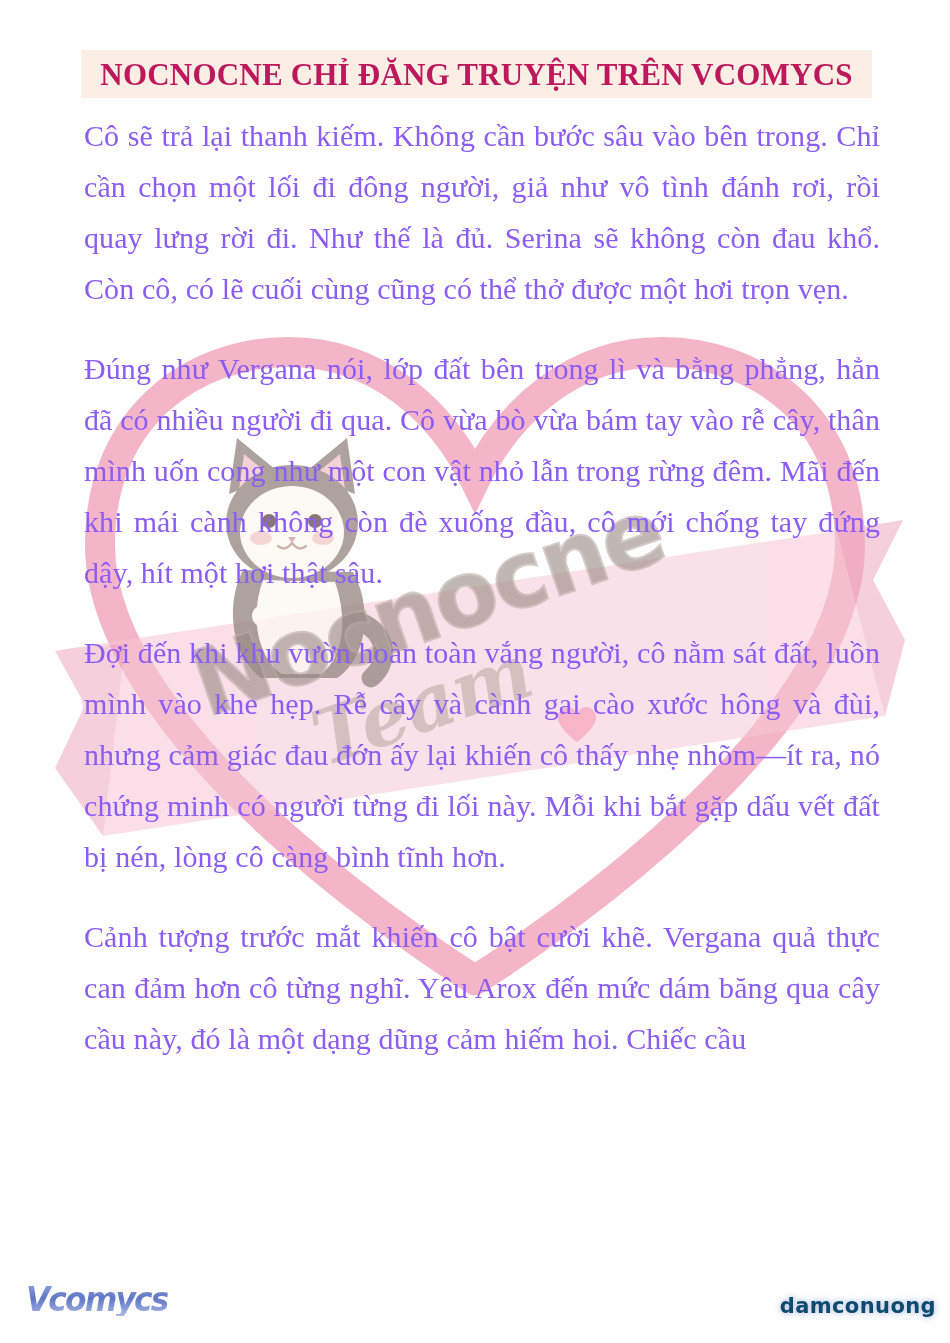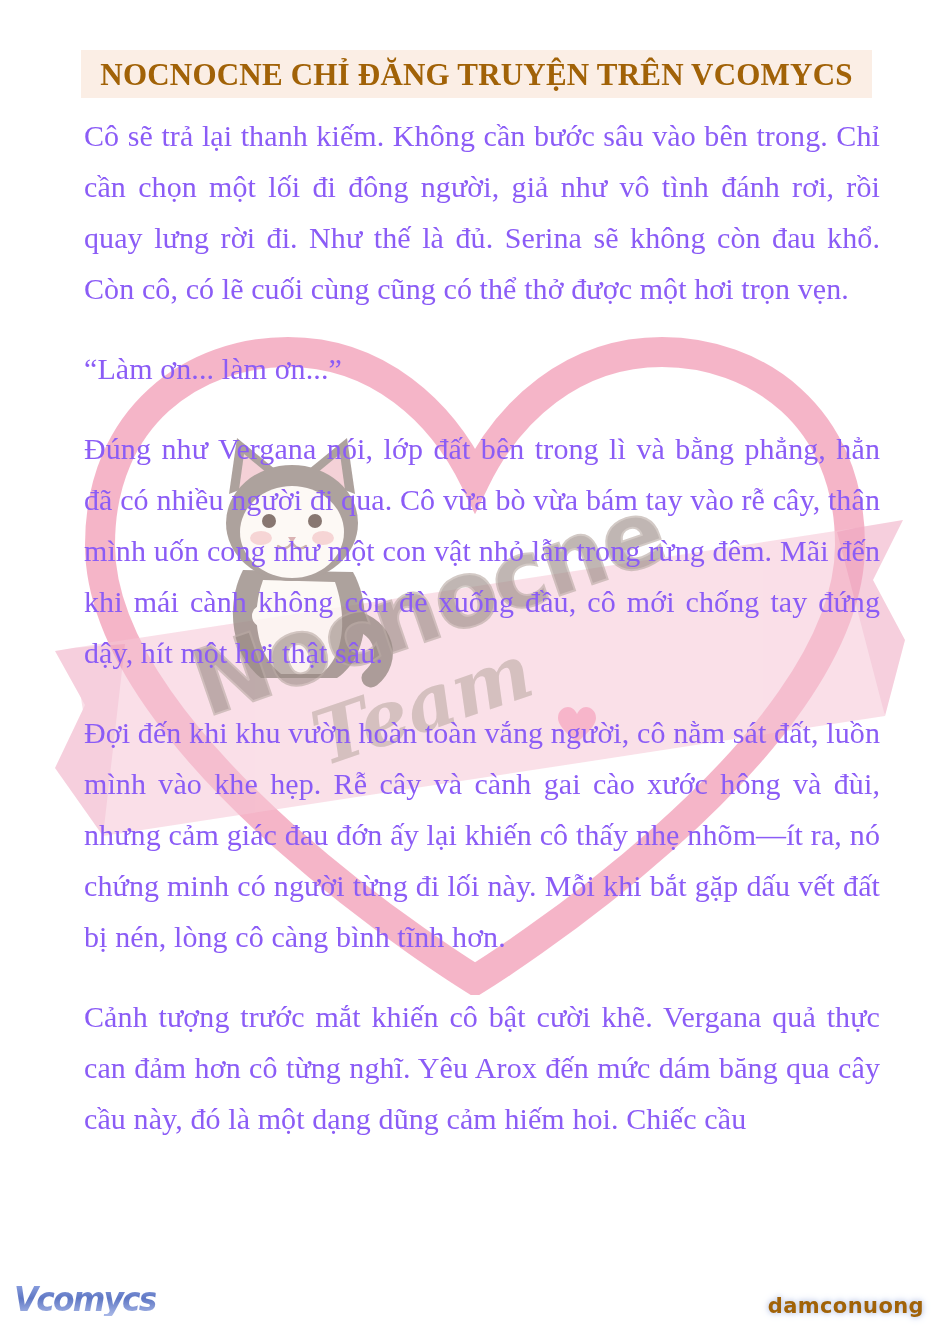--- a/index.html
+++ b/index.html
@@ -95,21 +95,21 @@
     background: #fbeee5;
     z-index: 2;
     display: flex;
     align-items: center;
     justify-content: center;
   }
   .header-title {
     font-family: "Liberation Serif", "DejaVu Serif", serif;
     font-weight: bold;
     font-size: 31px;
-    color: #a16207;
+    color: #be185d;
     letter-spacing: .2px;
     white-space: nowrap;
     line-height: 1;
   }
 
   
   .content {
     position: absolute;
     left: 68px;
     top: 110px;
@@ -124,21 +124,21 @@
     text-align: justify;
     margin: 0 0 29px 16px;
     font-weight: normal;
     letter-spacing: .1px;
   }
   .para.last { margin-bottom: 0; }
 
   
   .footer {
     position: absolute;
-    left: 0;
+    left: 12px;
     bottom: 0;
     width: 932px;
     height: 73px;
     z-index: 3;
   }
   .logo-vcomycs {
     position: absolute;
     left: 14px;
     top: 12px;
     font-family: "DejaVu Sans", sans-serif;
@@ -156,21 +156,21 @@
     transform-origin: left center;
   }
   .logo-damconuong {
     position: absolute;
     right: 8px;
     top: 26px;
     font-family: "DejaVu Sans", sans-serif;
     font-weight: bold;
     font-size: 21px;
     letter-spacing: .4px;
-    color: #a16207;
+    color: #0c4a6e;
     text-shadow: 0 0 5px #b9c6e6, 0 0 10px #ccd6ee, 0 1px 0 #ffffff;
     line-height: 1;
   }
 </style>
 </head>
 <body>
 
 <div class="page">
 
   <div class="watermark-layer">
@@ -238,21 +238,20 @@
     </svg>
 
   </div>
 
   <div class="header-band">
     <div class="header-title">NOCNOCNE CHỈ ĐĂNG TRUYỆN TRÊN VCOMYCS</div>
   </div>
 
   <div class="content">
     <p class="para">Cô sẽ trả lại thanh kiếm. Không cần bước sâu vào bên trong. Chỉ cần chọn một lối đi đông người, giả như vô tình đánh rơi, rồi quay lưng rời đi. Như thế là đủ. Serina sẽ không còn đau khổ. Còn cô, có lẽ cuối cùng cũng có thể thở được một hơi trọn vẹn.</p>
-    <p class="para">“Làm ơn... làm ơn...”</p>
     <p class="para">Đúng như Vergana nói, lớp đất bên trong lì và bằng phẳng, hẳn đã có nhiều người đi qua. Cô vừa bò vừa bám tay vào rễ cây, thân mình uốn cong như một con vật nhỏ lẫn trong rừng đêm. Mãi đến khi mái cành không còn đè xuống đầu, cô mới chống tay đứng dậy, hít một hơi thật sâu.</p>
     <p class="para">Đợi đến khi khu vườn hoàn toàn vắng người, cô nằm sát đất, luồn mình vào khe hẹp. Rễ cây và cành gai cào xước hông và đùi, nhưng cảm giác đau đớn ấy lại khiến cô thấy nhẹ nhõm—ít ra, nó chứng minh có người từng đi lối này. Mỗi khi bắt gặp dấu vết đất bị nén, lòng cô càng bình tĩnh hơn.</p>
     <p class="para last">Cảnh tượng trước mắt khiến cô bật cười khẽ. Vergana quả thực can đảm hơn cô từng nghĩ. Yêu Arox đến mức dám băng qua cây cầu này, đó là một dạng dũng cảm hiếm hoi. Chiếc cầu</p>
   </div>
 
   <div class="footer">
     <div class="logo-vcomycs">Vcomycs</div>
     <div class="logo-damconuong">damconuong</div>
   </div>
 

